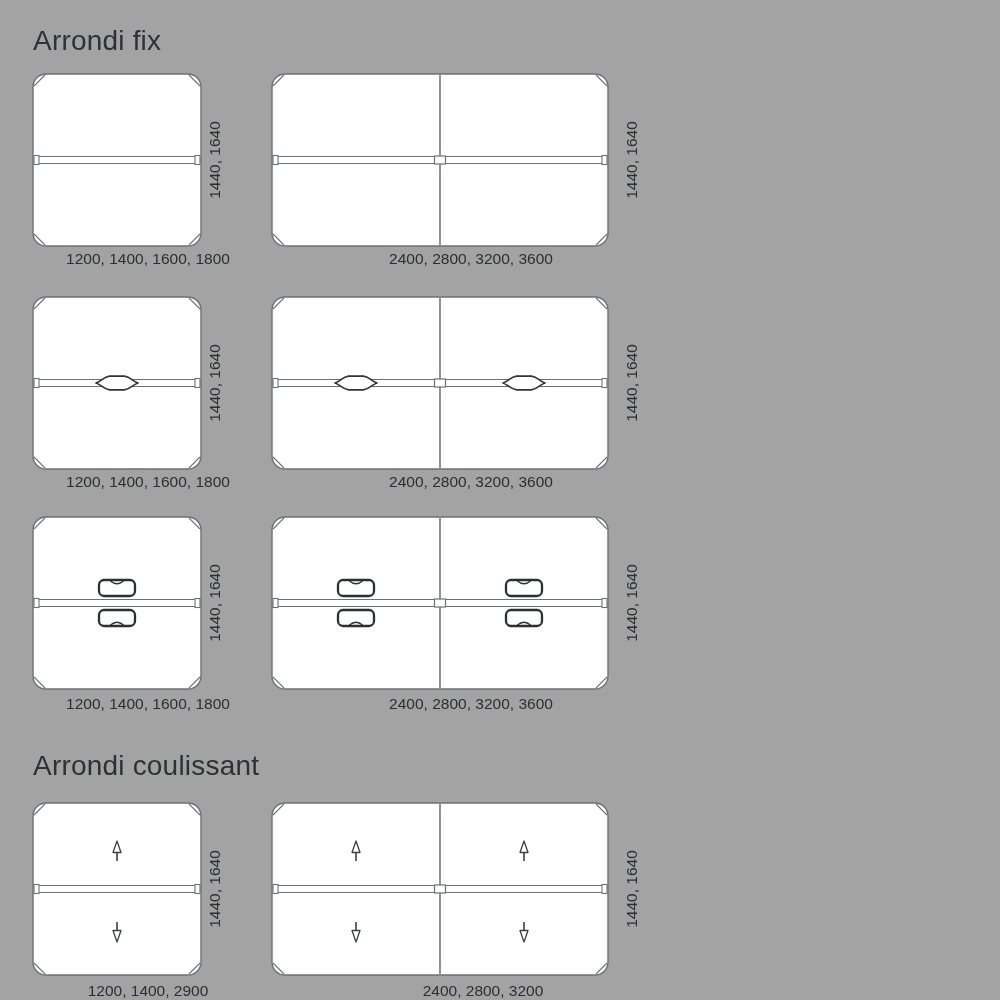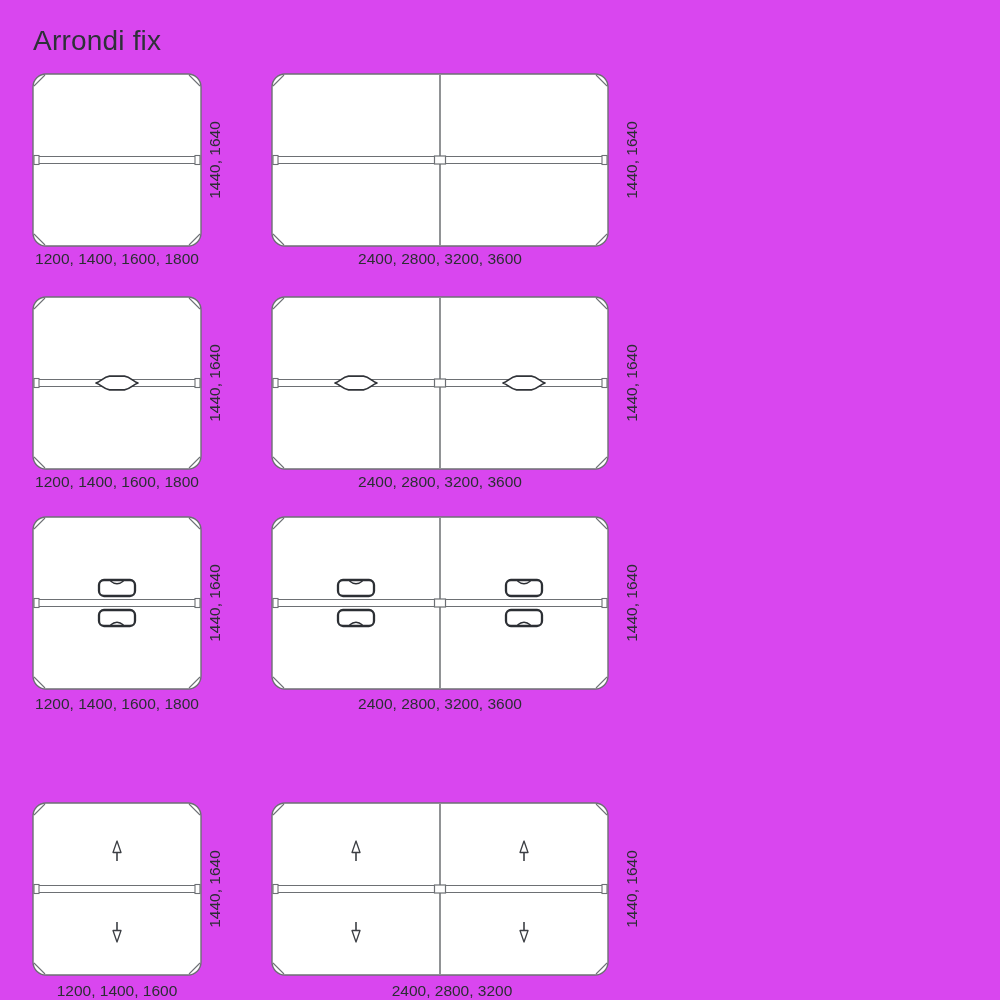--- a/index.html
+++ b/index.html
@@ -1,27 +1,27 @@
 <!DOCTYPE html>
 <html><head>
 <meta charset="utf-8">
 <style>
   html,body{margin:0;padding:0;background:#ffffff;}
   #canvas{
-    position:relative;width:1000px;height:1000px;background:#d946ef;overflow:hidden;
+    position:relative;width:1000px;height:1000px;background:#a3a3a3;overflow:hidden;
     font-family:"Liberation Sans", sans-serif;color:#2b2e33;
   }
   .section-title{
     position:absolute;left:33px;font-size:28px;line-height:1;color:#2e3138;
     font-weight:500;letter-spacing:0.2px;white-space:nowrap;
   }
   .diagram-svg{position:absolute;overflow:visible;}
   .width-label{
     position:absolute;font-size:15.5px;line-height:17px;color:#2b2e33;
-    text-align:center;white-space:nowrap;transform:translateX(-50%);
+    text-align:center;white-space:nowrap;transform:translateX(-50%);margin-left:31px;
   }
   .height-label{
     position:absolute;width:130px;height:20px;font-size:15.5px;line-height:20px;color:#2b2e33;
     text-align:center;white-space:nowrap;transform:rotate(-90deg);
   }
 </style>
 </head>
 <body>
 
 <div id="canvas">
@@ -108,27 +108,28 @@
   <svg class="diagram-svg" style="left:266px;top:511px;" width="348" height="184">
     <use href="#panel-d"></use>
     <use href="#tray-up" x="90" y="77"></use>
     <use href="#tray-up" x="258" y="77"></use>
     <use href="#tray-down" x="90" y="107"></use>
     <use href="#tray-down" x="258" y="107"></use>
   </svg>
   <div class="width-label" style="left:440px;top:695px;">2400, 2800, 3200, 3600</div>
   <div class="height-label" style="left:567px;top:593px;">1440, 1640</div>
 
+  <div class="section-title" style="top:752px;">Arrondi coulissant</div>
 
   <svg class="diagram-svg" style="left:27px;top:797px;" width="180" height="184">
     <use href="#panel-s"></use>
     <use href="#arrow-up" x="90" y="54"></use>
     <use href="#arrow-down" x="90" y="135"></use>
   </svg>
-  <div class="width-label" style="left:117px;top:982px;">1200, 1400, 1600</div>
+  <div class="width-label" style="left:117px;top:982px;">1200, 1400, 2900</div>
   <div class="height-label" style="left:150px;top:879px;">1440, 1640</div>
 
   <svg class="diagram-svg" style="left:266px;top:797px;" width="348" height="184">
     <use href="#panel-d"></use>
     <use href="#arrow-up" x="90" y="54"></use>
     <use href="#arrow-up" x="258" y="54"></use>
     <use href="#arrow-down" x="90" y="135"></use>
     <use href="#arrow-down" x="258" y="135"></use>
   </svg>
   <div class="width-label" style="left:452px;top:982px;">2400, 2800, 3200</div>

